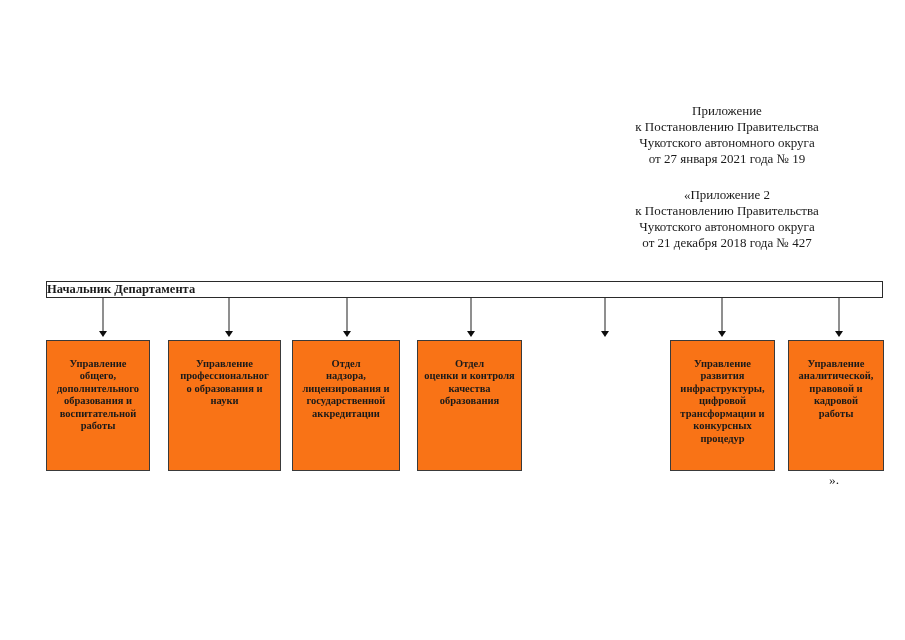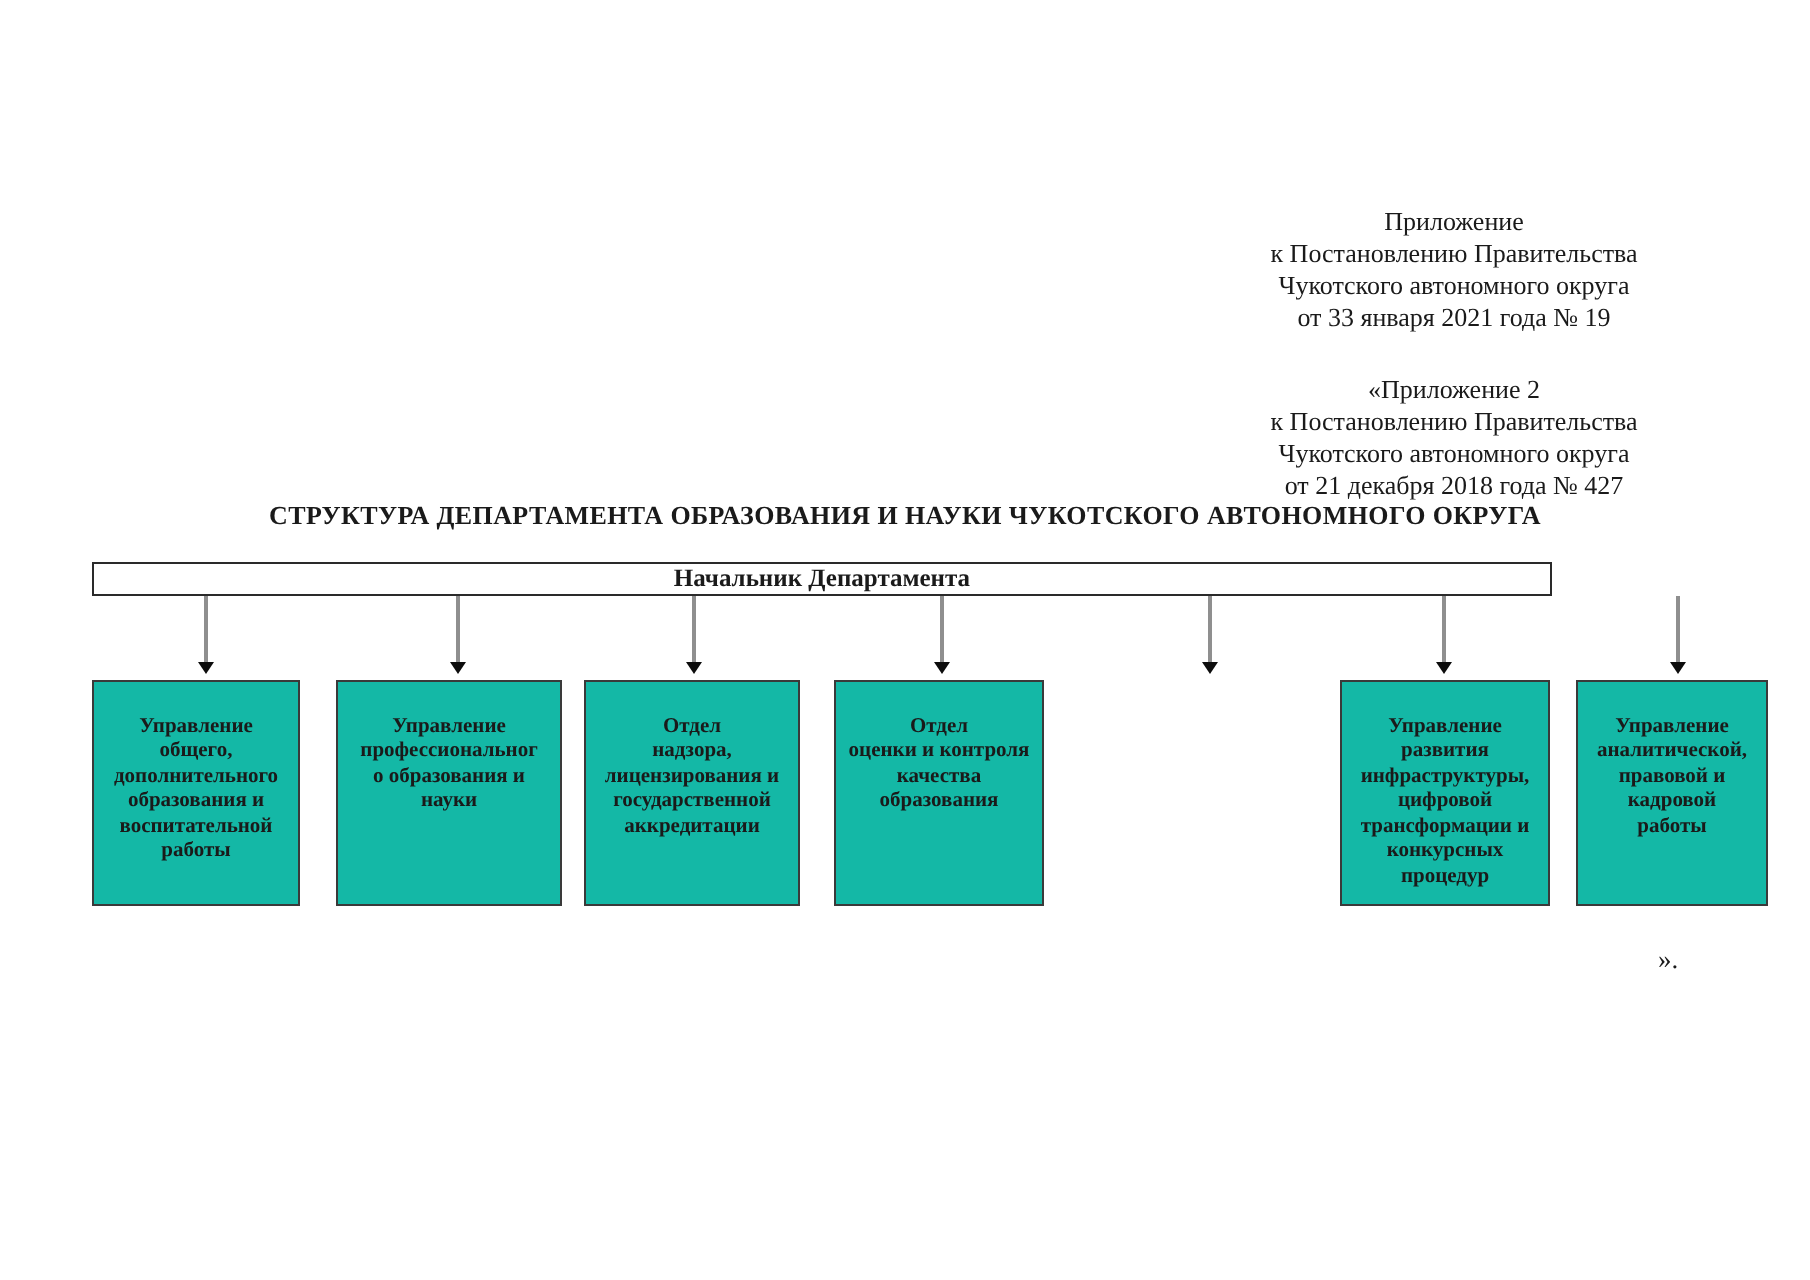--- a/index.html
+++ b/index.html
@@ -31,24 +31,23 @@
     width: 100%;
     text-align: center;
     font-weight: bold;
     font-size: 13px;
     letter-spacing: 0.2px;
   }
   .head-box {
     position: absolute;
     left: 46px;
     top: 281px;
-    width: 730px;
+    width: 837px;
     height: 17px;
     border: 1px solid #2a2a2a;
-    text-align: center;
     font-weight: bold;
     font-size: 12.5px;
     line-height: 15px;
   }
   .arrow {
     position: absolute;
     top: 298px;
     width: 2px;
     height: 33px;
     background: #8f8f8f;
@@ -67,23 +66,23 @@
   .a1 { left: 102px; }
   .a2 { left: 228px; }
   .a3 { left: 346px; }
   .a4 { left: 470px; }
   .a5 { left: 604px; }
   .a6 { left: 721px; }
   .a7 { left: 838px; }
   .dept {
     position: absolute;
     top: 340px;
-    height: 113px;
+    height: 131px;
     border: 1px solid #3a3a3a;
-    background: #14b8a6;
+    background: #f97316;
     text-align: center;
     font-weight: bold;
     font-size: 10.5px;
     line-height: 12.5px;
     padding-top: 4px;
     white-space: pre-line;
     overflow: hidden;
   }
   .b1 { left: 46px;  width: 104px; }
   .b2 { left: 168px; width: 113px; }
@@ -103,28 +102,27 @@
 </style>
 </head>
 <body>
 
 <div class="page">
 
   <div class="annex">
     <div class="annex-block">Приложение
 к Постановлению Правительства
 Чукотского автономного округа
-от  33 января 2021 года №  19</div>
+от  27 января 2021 года №  19</div>
     <div class="annex-block">«Приложение 2
 к Постановлению Правительства
 Чукотского автономного округа
 от  21 декабря 2018 года №  427</div>
   </div>
 
-  <div class="doc-title">СТРУКТУРА ДЕПАРТАМЕНТА ОБРАЗОВАНИЯ И НАУКИ ЧУКОТСКОГО АВТОНОМНОГО ОКРУГА</div>
 
   <div class="head-box">
     <span>Начальник Департамента</span>
   </div>
 
   <div class="arrow a1"></div>
   <div class="arrow a2"></div>
   <div class="arrow a3"></div>
   <div class="arrow a4"></div>
   <div class="arrow a5"></div>

